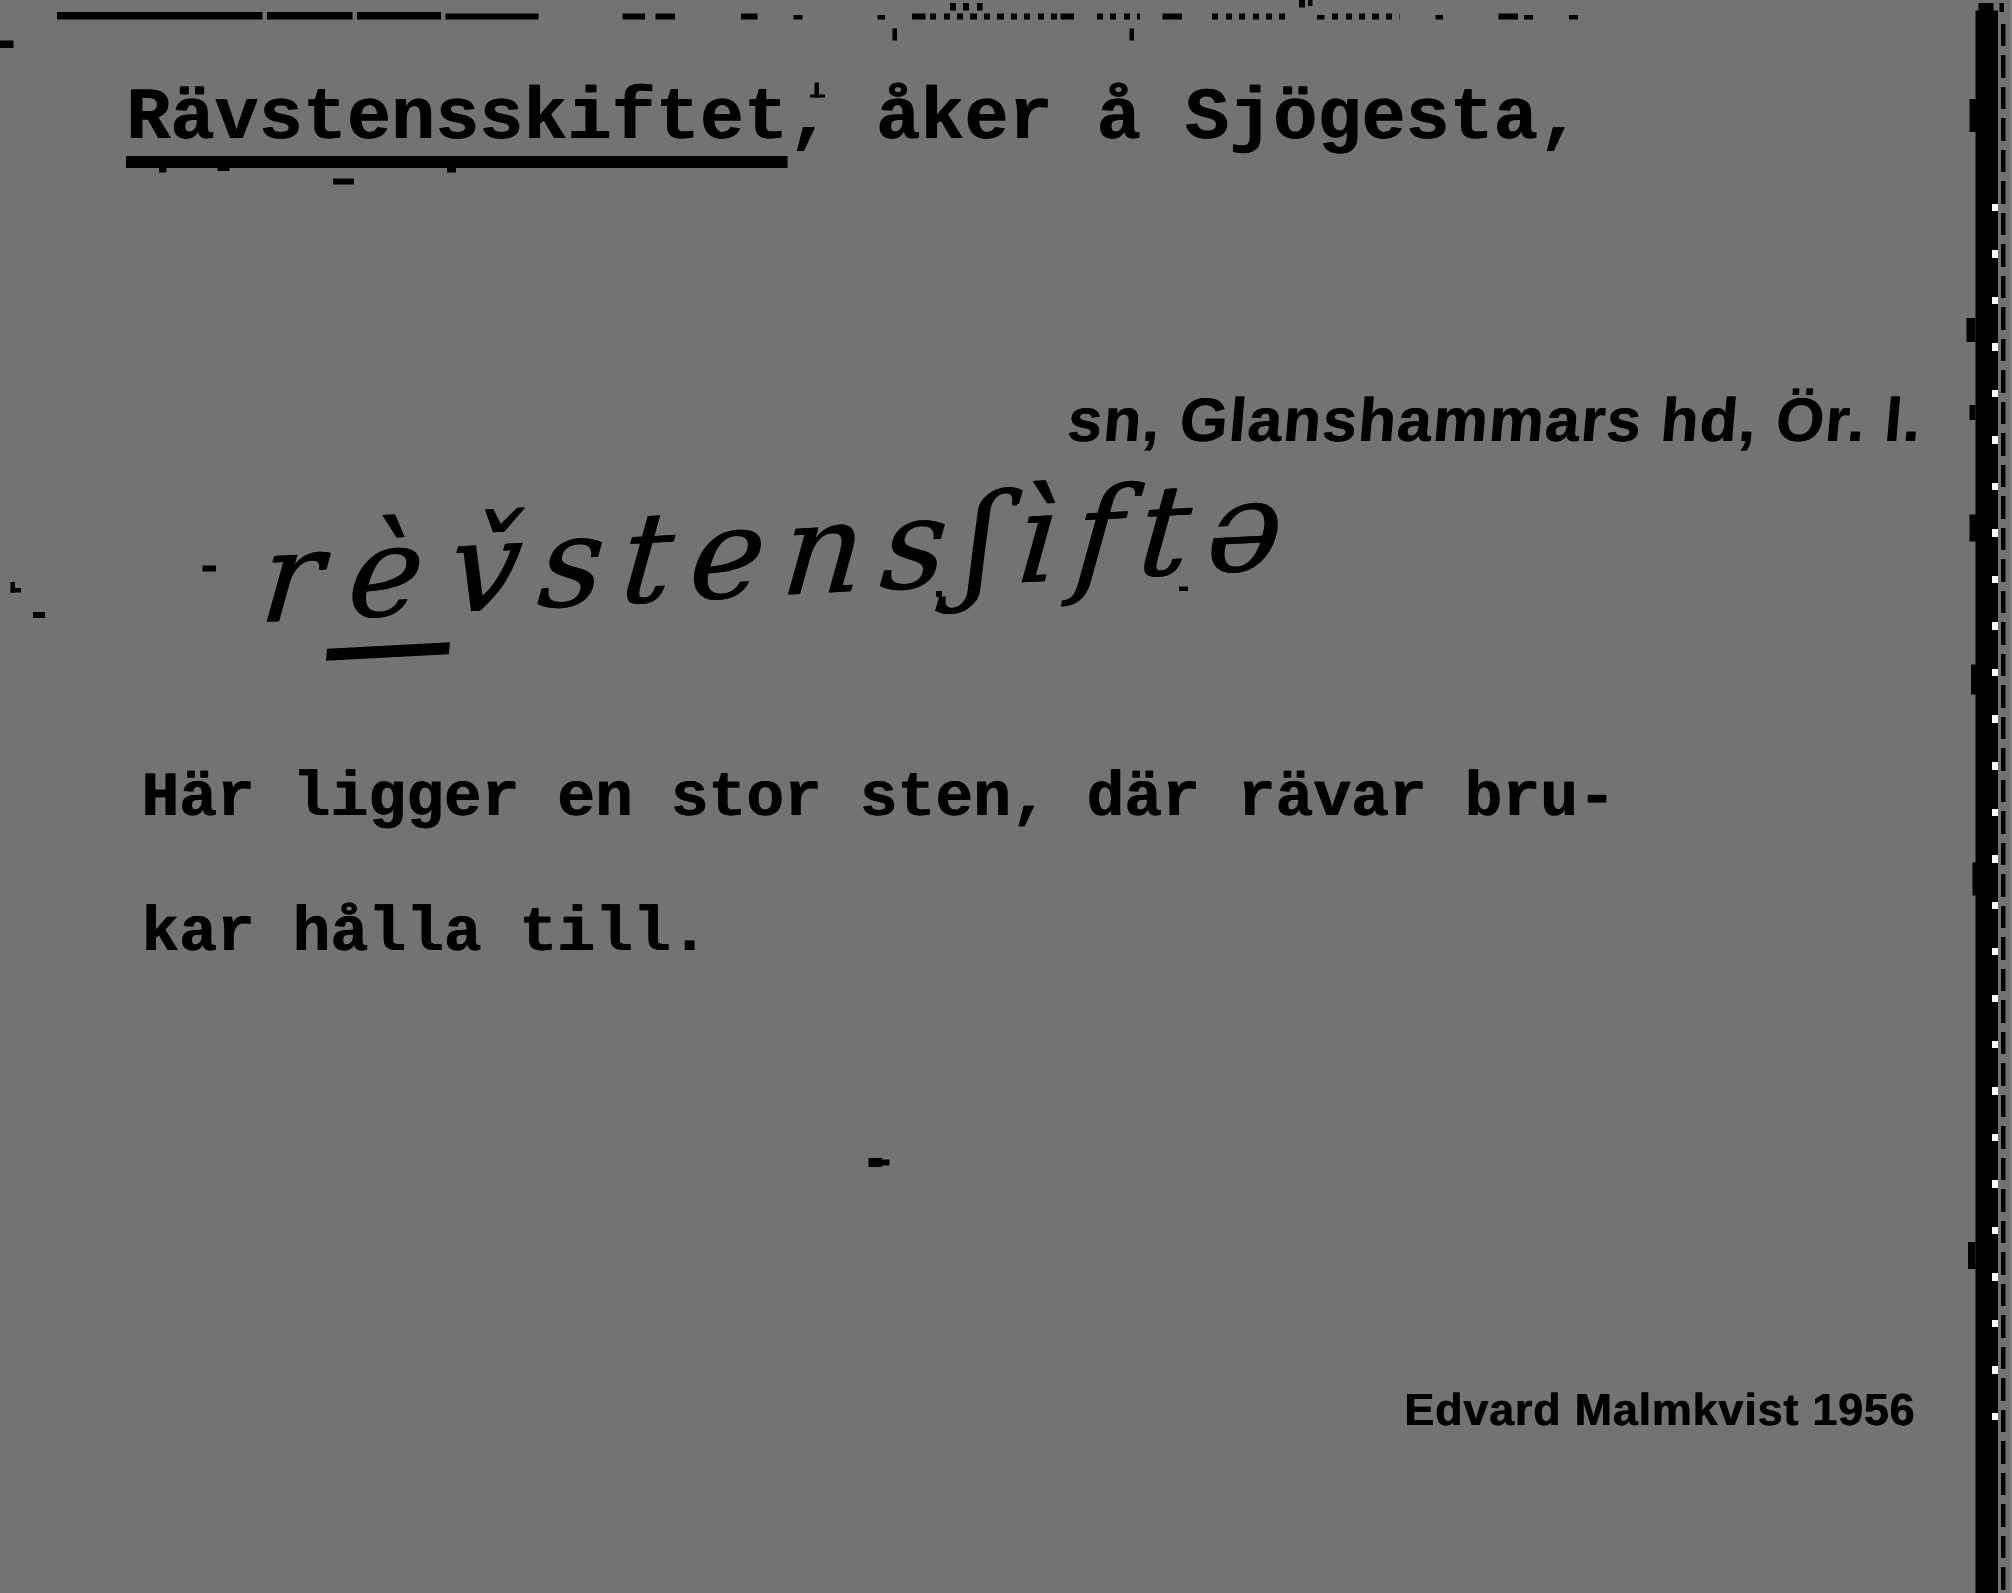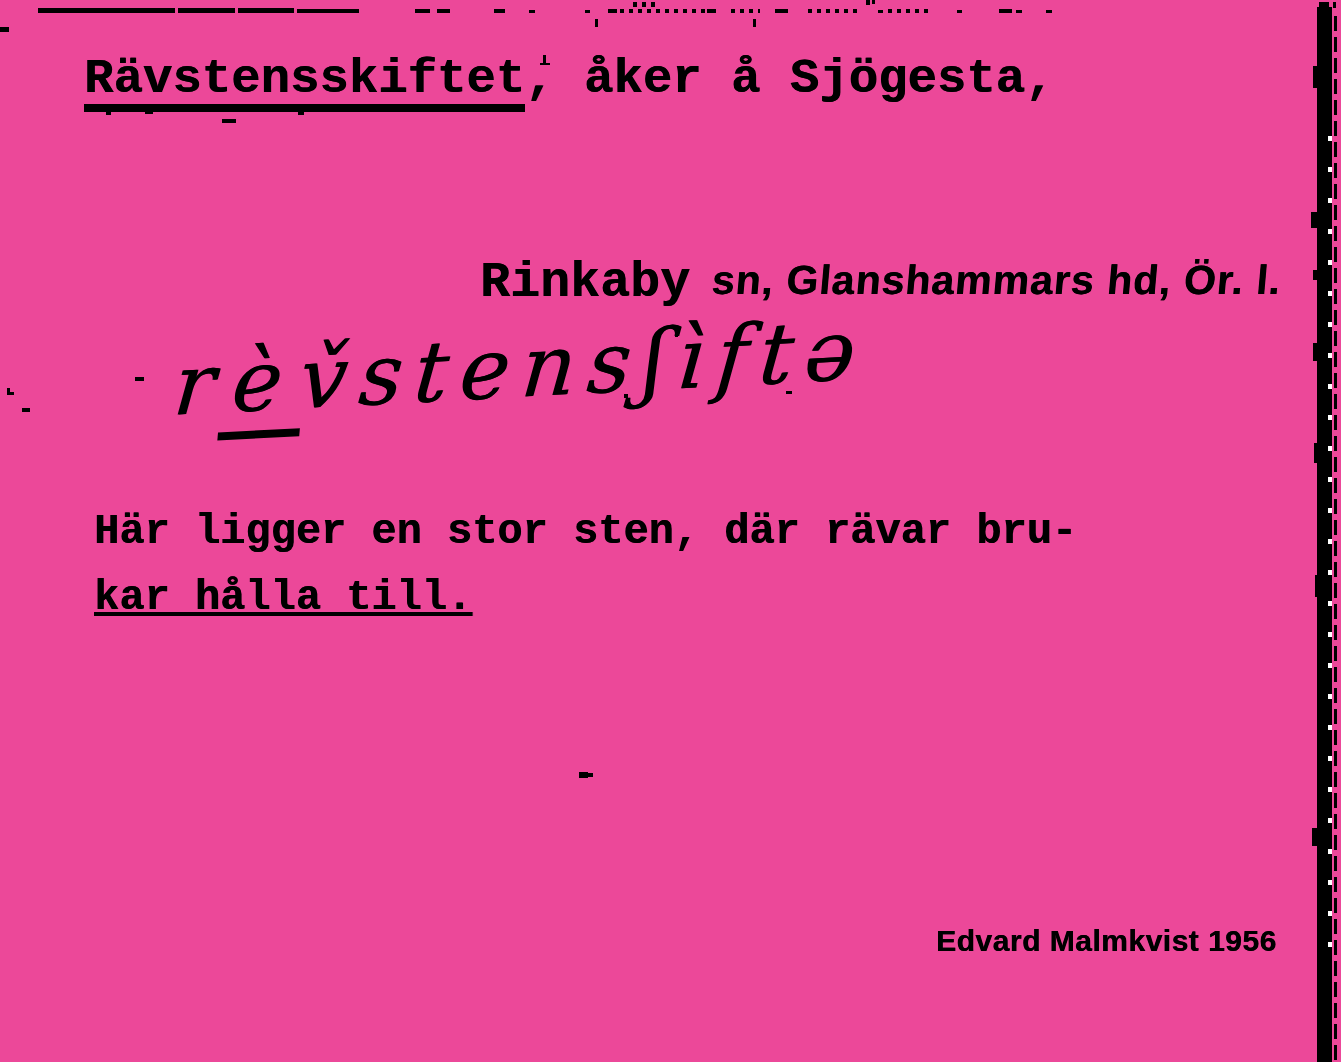--- a/index.html
+++ b/index.html
@@ -3,21 +3,21 @@
 <meta charset="utf-8">
 <style>
   html,body{margin:0;padding:0;}
   body{
     width:1341px;height:1062px;overflow:hidden;
     background:#ffffff;position:relative;
     font-family:"Liberation Sans",sans-serif;
     -webkit-font-smoothing:none;
   }
   .card{
-    position:absolute;inset:0;background:#ec4899;color:#000;
+    position:absolute;inset:0;background:#737373;color:#000;
   }
   
   .tw{
     font-family:"Liberation Mono",monospace;
     font-weight:bold;color:#000;white-space:nowrap;
     text-shadow:0.6px 0 0 #000;
   }
   .title-line{
     position:absolute;left:84px;top:54px;margin:0;
     font-size:49px;line-height:50px;
@@ -52,21 +52,21 @@
     transform:rotate(-3deg) skewX(-8deg);transform-origin:0 100%;
     text-shadow:0.8px 0 0 #000;
   }
   .phonetic-underlined{
     border-bottom:8px solid #000;padding:0 10px;margin:0 -4px;
   }
   .desc-line{
     position:absolute;margin:4px;font-size:42px;line-height:44px;
   }
   .desc-1{left:90px;top:506px;}
-  .desc-2{left:90px;top:572px;text-decoration:underline;}
+  .desc-2{left:90px;top:596px;}
   
   .stripe{
     position:absolute;left:1317px;top:7px;width:15px;height:1055px;
     background:#000;
   }
   .stripe-nicks{
     position:absolute;left:1328px;top:110px;width:4px;height:850px;
     background:repeating-linear-gradient(180deg,transparent 0 26px,#fff 26px 31px);
   }
   .stripe-line{
@@ -80,21 +80,20 @@
 <body>
 
 <div class="card">
 
   <div class="stripe"></div>
   <div class="stripe-nicks"></div>
   <div class="stripe-line"></div>
 
   <h1 class="tw title-line"><span class="headword">Rävstensskiftet</span><span>, åker å Sjögesta,</span></h1>
 
-  <div class="tw parish">Rinkaby</div>
   <div class="stamp district-stamp">sn, Glanshammars hd, Ör. l.</div>
 
   <div class="phonetic"><span>r</span><span class="phonetic-underlined">è</span><span>v̌stensʃìftə</span></div>
 
   <p class="tw desc-line desc-1">Här ligger en stor sten, där rävar bru-</p>
   <p class="tw desc-line desc-2">kar hålla till.</p>
 
   <div class="stamp signature-stamp">Edvard Malmkvist 1956</div>
 
 <div class="speck" style="left: 38px; top: 8px; width: 137px; height: 5px;"></div>

